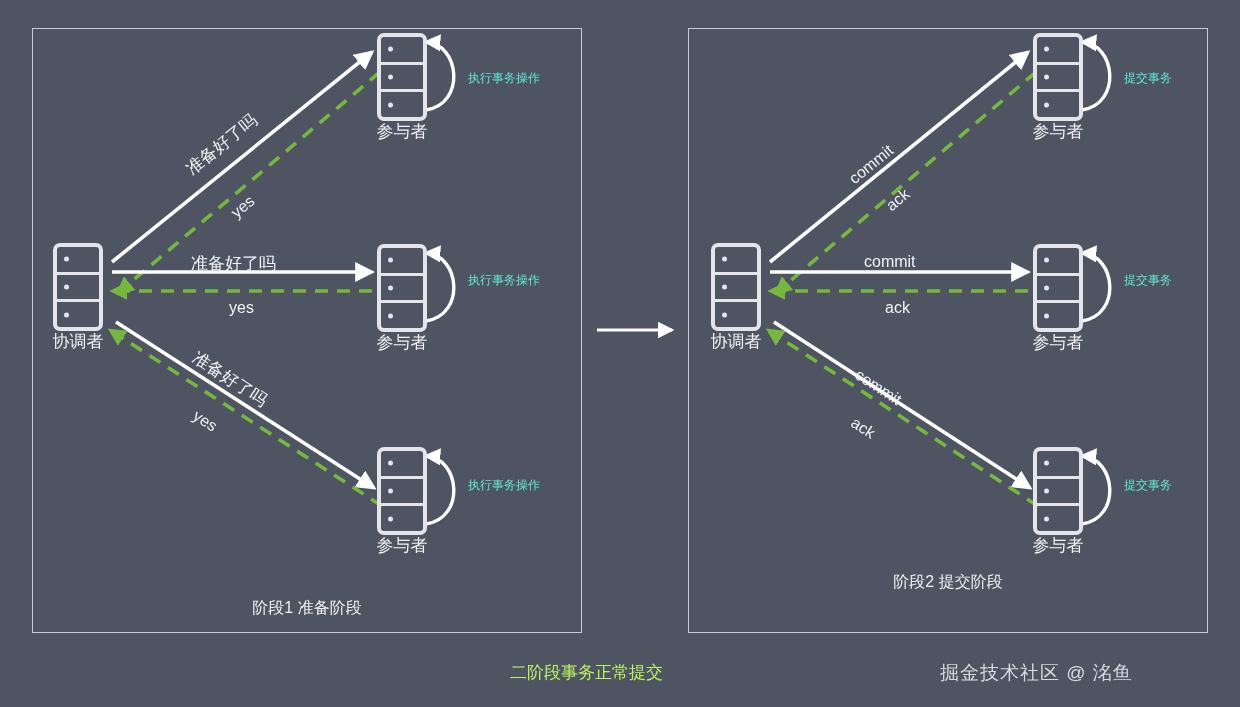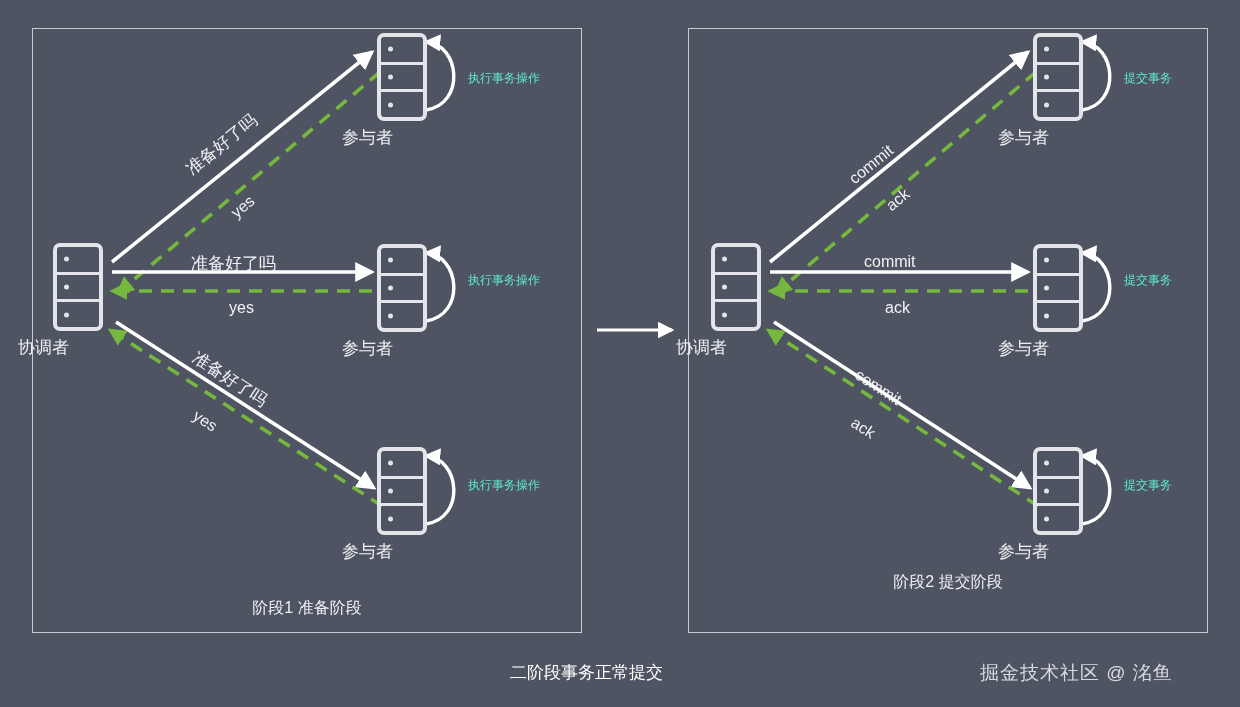--- a/index.html
+++ b/index.html
@@ -63,24 +63,24 @@
     content: "";
     position: absolute;
     left: 7px;
     top: 50%;
     transform: translateY(-50%);
     width: 5px; height: 5px;
     border-radius: 50%;
     background: #e3e5ea;
   }
   .node-caption {
-    margin-top: 8px;
+    margin-top: 2px;
     width: 120px;
     margin-left: -35px;
-    text-align: left;
+    text-align: center;
     font-size: 17px;
     color: #eef0f3;
     white-space: nowrap;
     line-height: 1.1;
   }
 
   
   .lbl {
     position: absolute;
     white-space: nowrap;
@@ -96,21 +96,21 @@
     position: absolute;
     text-align: center;
     font-size: 16px;
     line-height: 1.55;
     color: #eef0f3;
     white-space: nowrap;
   }
   .caption-main {
     position: absolute;
     font-size: 17px;
-    color: #ffffff;
+    color: #bef264;
     white-space: nowrap;
     text-align: center;
   }
   .watermark {
     position: absolute;
     font-size: 19px;
     color: #d7dae1;
     white-space: nowrap;
     letter-spacing: 1px;
   }
@@ -313,15 +313,15 @@
   <div class="lbl" style="left:885px; top:298px;">ack</div>
 
   <div class="lbl rot" style="left:862px; top:365px; transform: rotate(33deg);">commit</div>
   <div class="lbl rot" style="left:858px; top:413px; transform: rotate(33deg);">ack</div>
 
   <div class="panel-foot" style="left:688px; top:570px; width:520px;">
     <div>阶段2 提交阶段</div>
   </div>
 
   <div class="caption-main" style="left:510px; top:661px;">二阶段事务正常提交</div>
-  <div class="watermark" style="left:980px; top:660px;">掘金技术社区 @ 洺鱼</div>
+  <div class="watermark" style="left:940px; top:660px;">掘金技术社区 @ 洺鱼</div>
 
 </div>
 
 </body></html>

